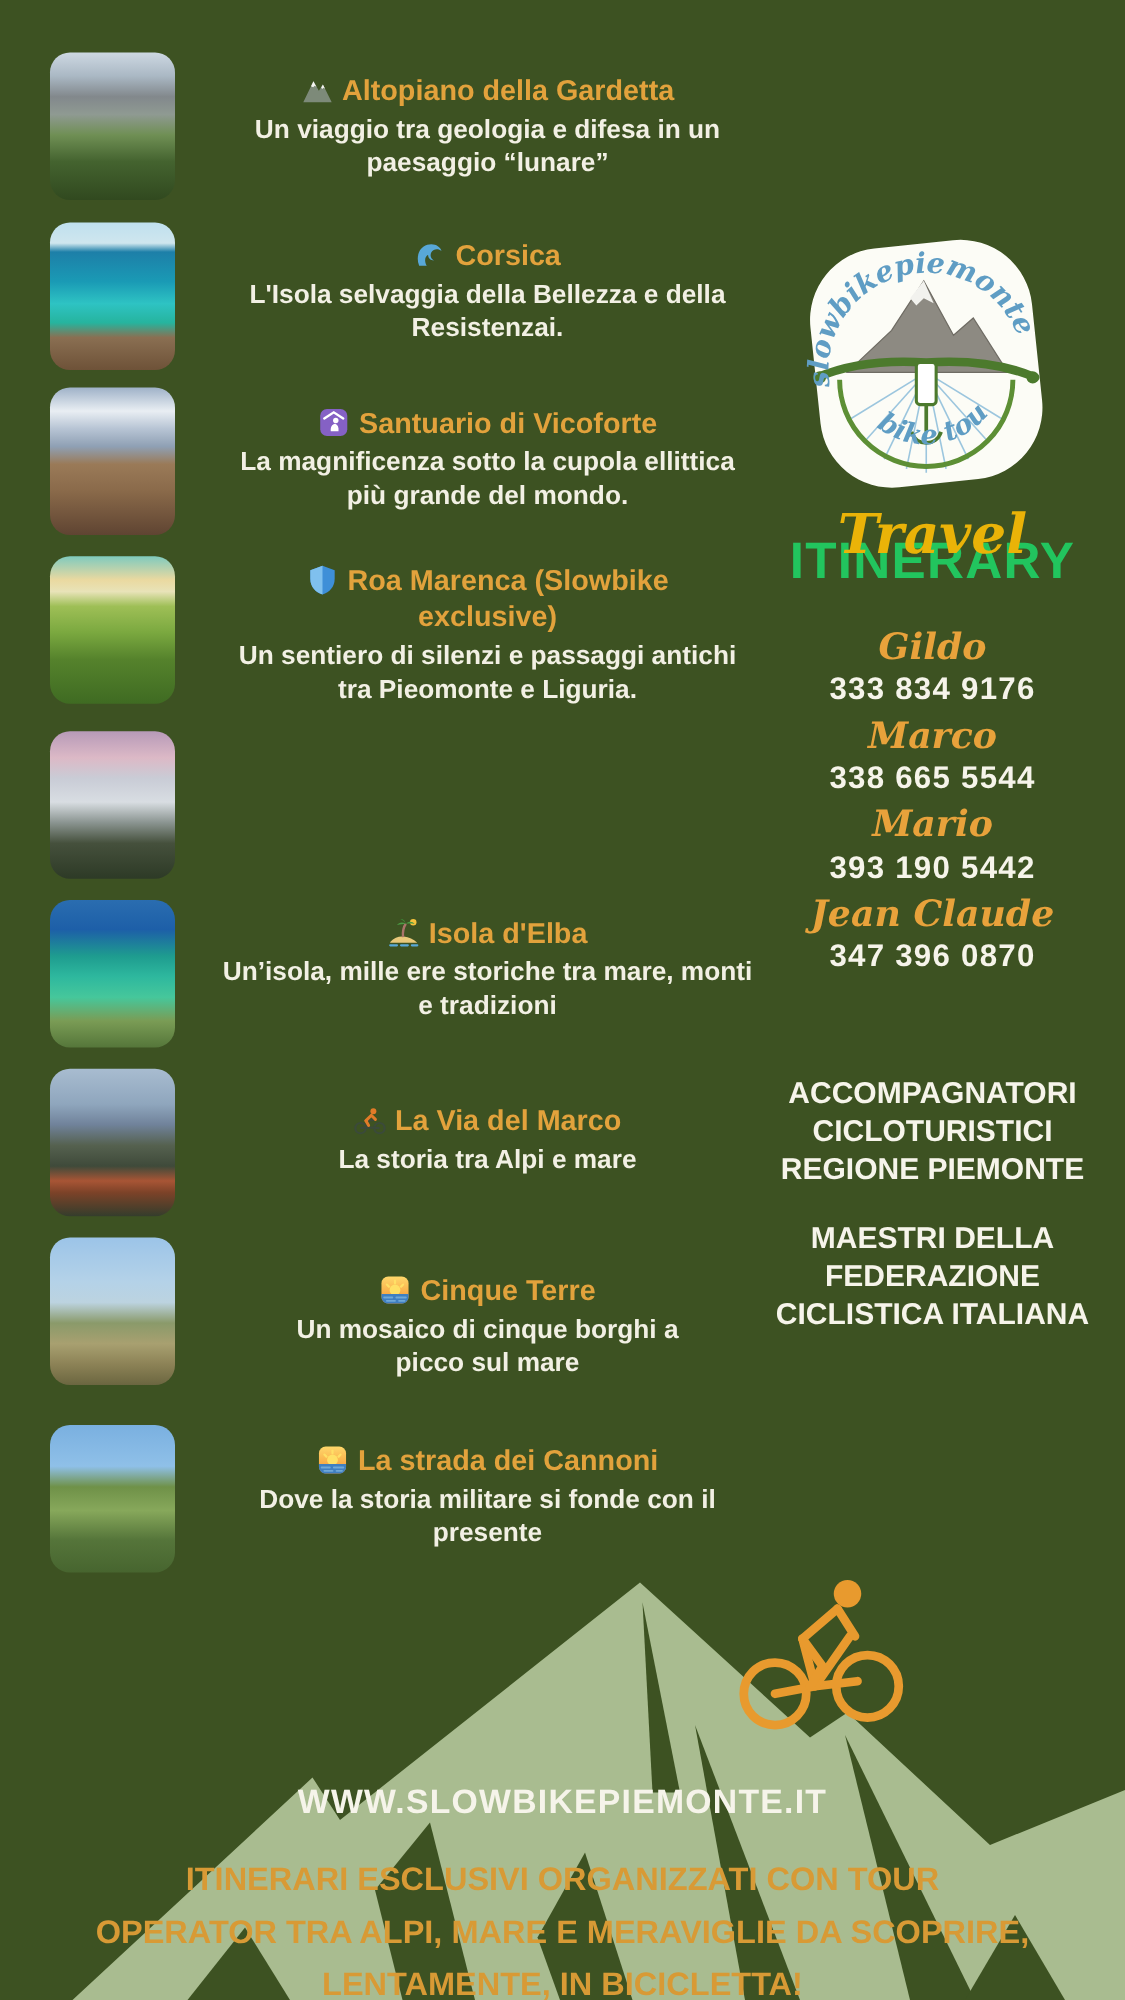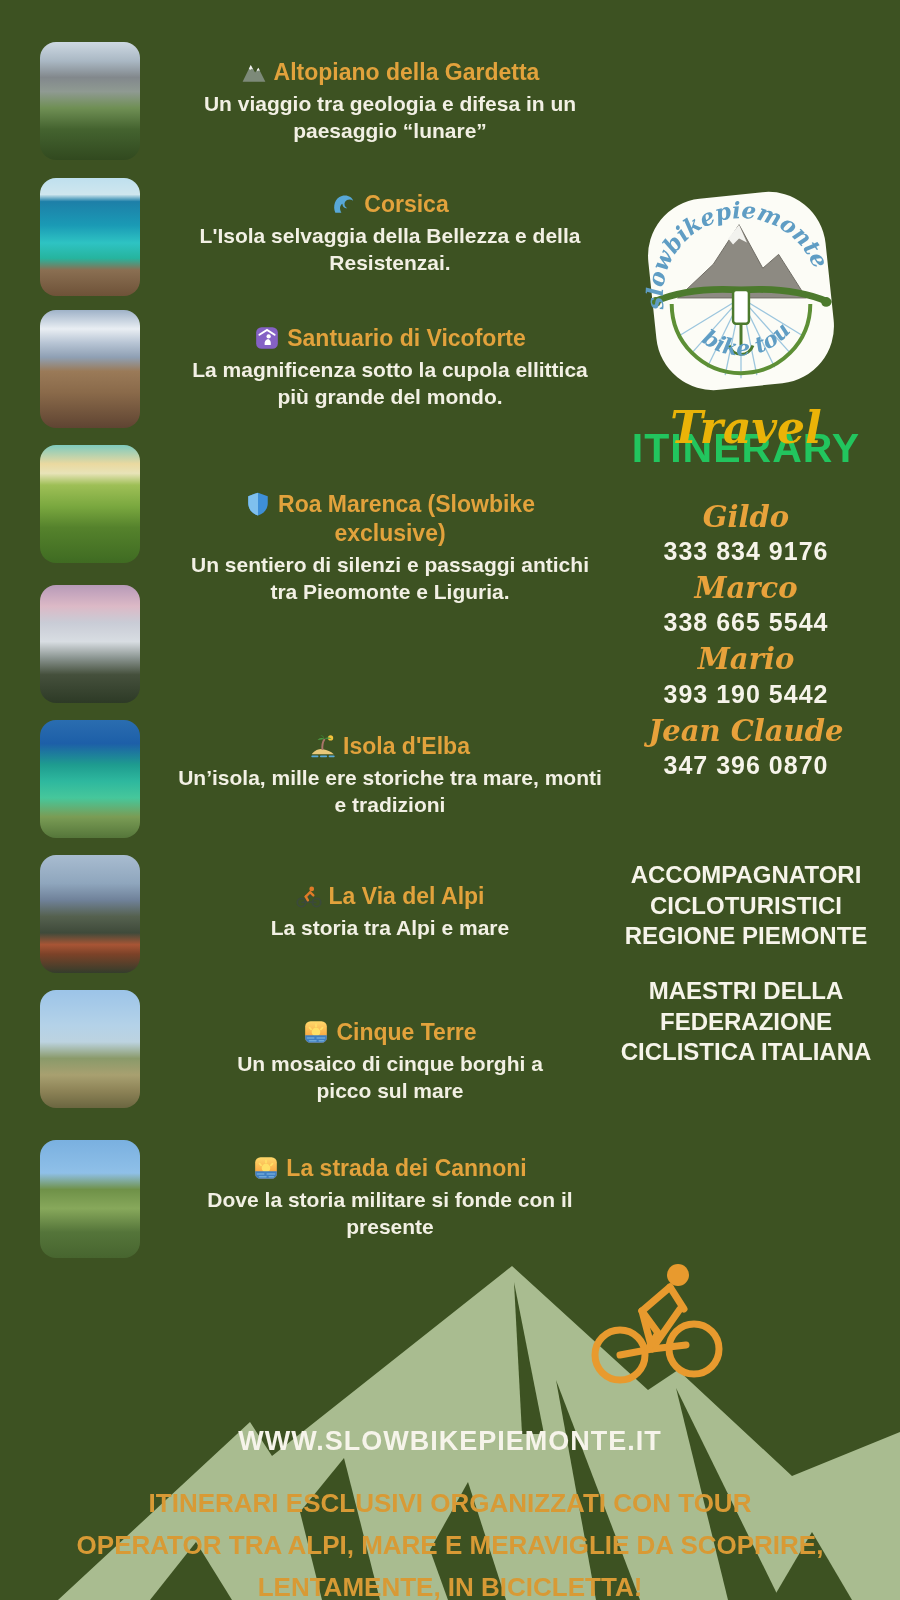--- a/index.html
+++ b/index.html
@@ -20,21 +20,21 @@
   .t7{top:855px;background:linear-gradient(180deg,#a8bcd0 0%,#8fa6bd 24%,#70829a 38%,#55614f 52%,#3f4a3a 66%,#a85535 76%,#7c4228 84%,#343d2c 100%);}
   .t8{top:990px;background:linear-gradient(180deg,#9cc4e8 0%,#b4d2e8 30%,#bcd3e0 44%,#8a9a6a 58%,#a8a070 72%,#8c8256 86%,#6b6640 100%);}
   .t9{top:1140px;background:linear-gradient(180deg,#7ab0e0 0%,#8fc0e8 28%,#6f9148 42%,#87a85b 58%,#55753a 78%,#47652f 100%);}
 
   
   .itxt{position:absolute;left:175px;width:430px;text-align:center;}
   .i1{top:58px;} .i2{top:190px;} .i3{top:324px;} .i4{top:450px;} .i5{top:592px;}
   .i6{top:732px;} .i7{top:882px;} .i8{top:1018px;} .i9{top:1154px;}
   .ititle{font-size:23px;font-weight:bold;color:#e2a23c;line-height:1.25;margin-bottom:3px;}
   .ititle .tw{display:inline;}
-  .narrowT{max-width:360px;margin-left:auto;margin-right:auto;margin-top:40px;}
+  .narrowT{max-width:360px;margin-left:auto;margin-right:auto;}
   .idesc{font-size:21px;font-weight:bold;color:#f2f0e4;line-height:1.32;}
   .narrowD{max-width:360px;margin-left:auto;margin-right:auto;}
   .iicon{display:inline-block;width:26px;height:26px;vertical-align:-5px;margin-right:7px;}
   .iicon svg{width:26px;height:26px;display:block;}
 
   
   .logo{position:absolute;left:642px;top:186px;width:198px;height:212px;}
   .heading{position:absolute;left:600px;top:406px;width:292px;text-align:center;}
   .h-script{position:relative;z-index:2;font-family:"DejaVu Serif",serif;font-style:italic;font-weight:bold;
     font-size:44px;color:#eab308;line-height:1;}
@@ -123,21 +123,21 @@
             <g stroke="#3b4a3a" stroke-width="1.6" fill="none">
               <circle cx="5" cy="18" r="3.8"></circle>
               <circle cx="19" cy="18" r="3.8"></circle>
               <path d="M5 18 L10.5 17.5 L19 18 M10.5 17.5 L9 12.5 L15.5 12"></path>
             </g>
             <g stroke="#e07b28" stroke-width="2.2" fill="none" stroke-linecap="round">
               <path d="M9 12.5 L13 8.5 L16 11.5"></path>
               <path d="M9 12.5 L11 16"></path>
             </g>
             <circle cx="14.5" cy="5.5" r="2.2" fill="#e07b28"></circle>
-          </svg></span><span class="tw">La Via del Alpi</span></div>
+          </svg></span><span class="tw">La Via del Marco</span></div>
     <div class="idesc">La storia tra Alpi e mare</div>
   </div>
 
   <div class="itxt i8">
     <div class="ititle"><span class="iicon"><svg viewBox="0 0 24 24">
             <defs>
               <linearGradient id="sg1" x1="0" y1="0" x2="0" y2="1">
                 <stop offset="0" stop-color="#ffd86b"></stop>
                 <stop offset="1" stop-color="#f69433"></stop>
               </linearGradient>

